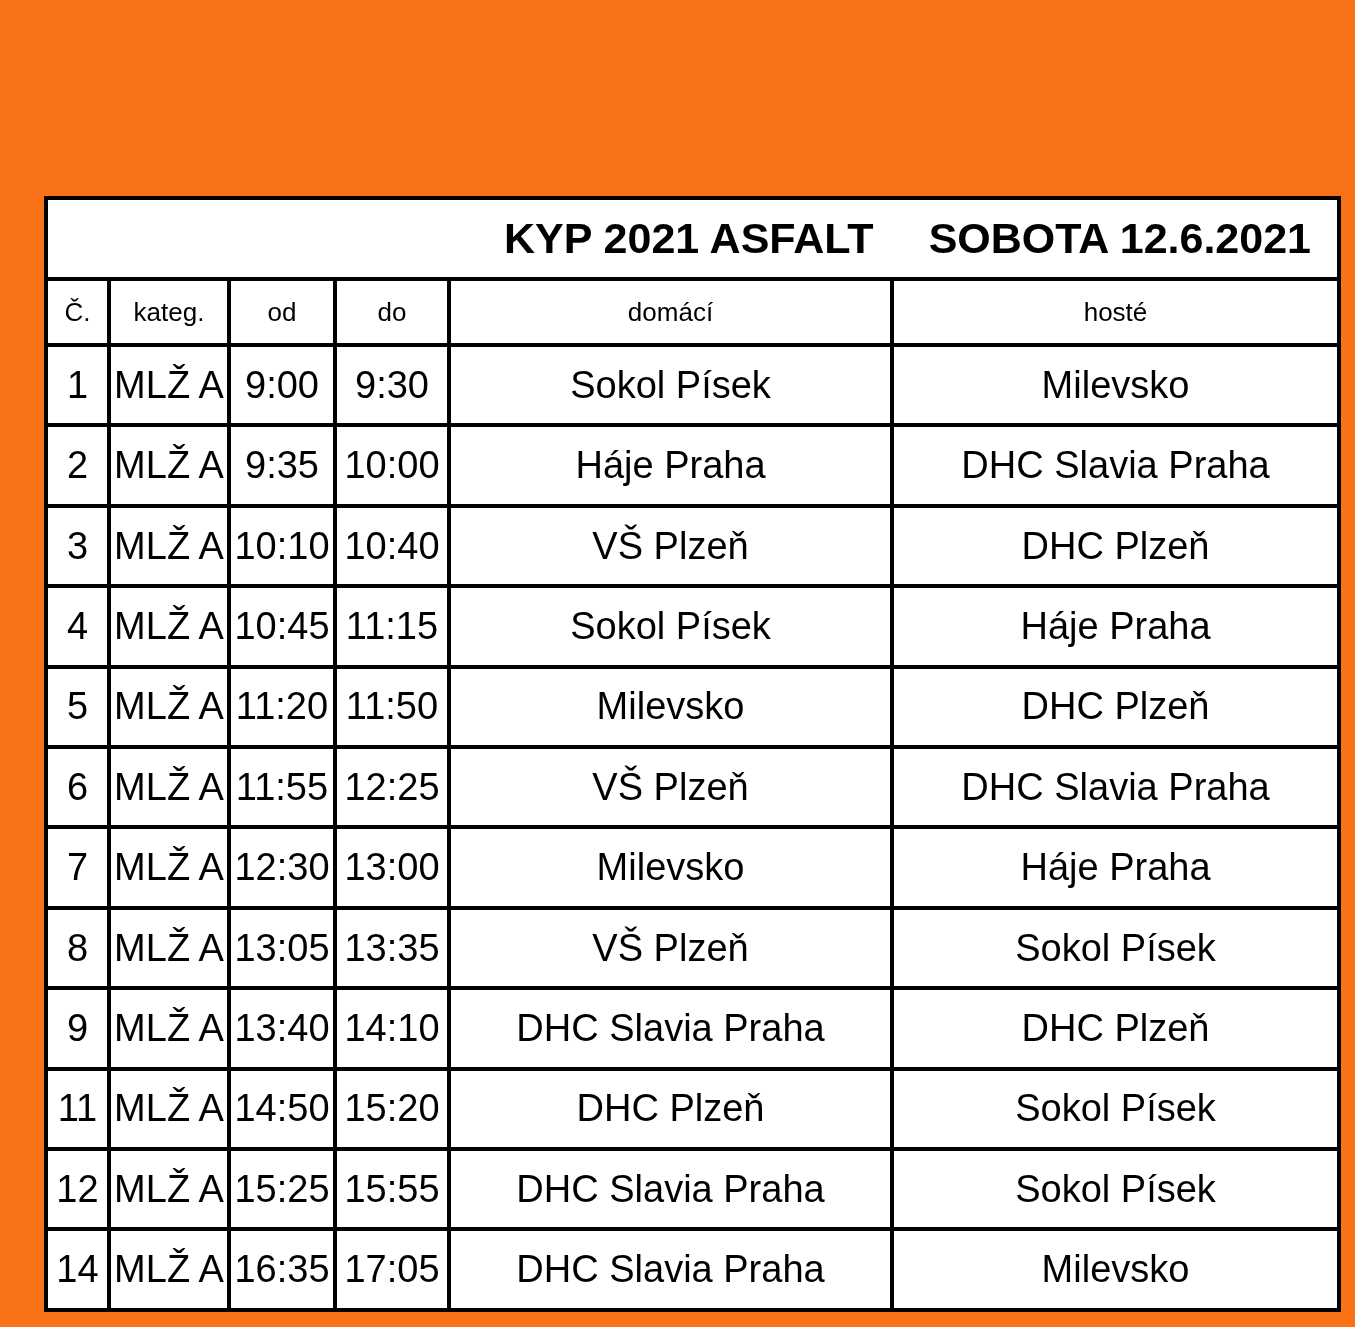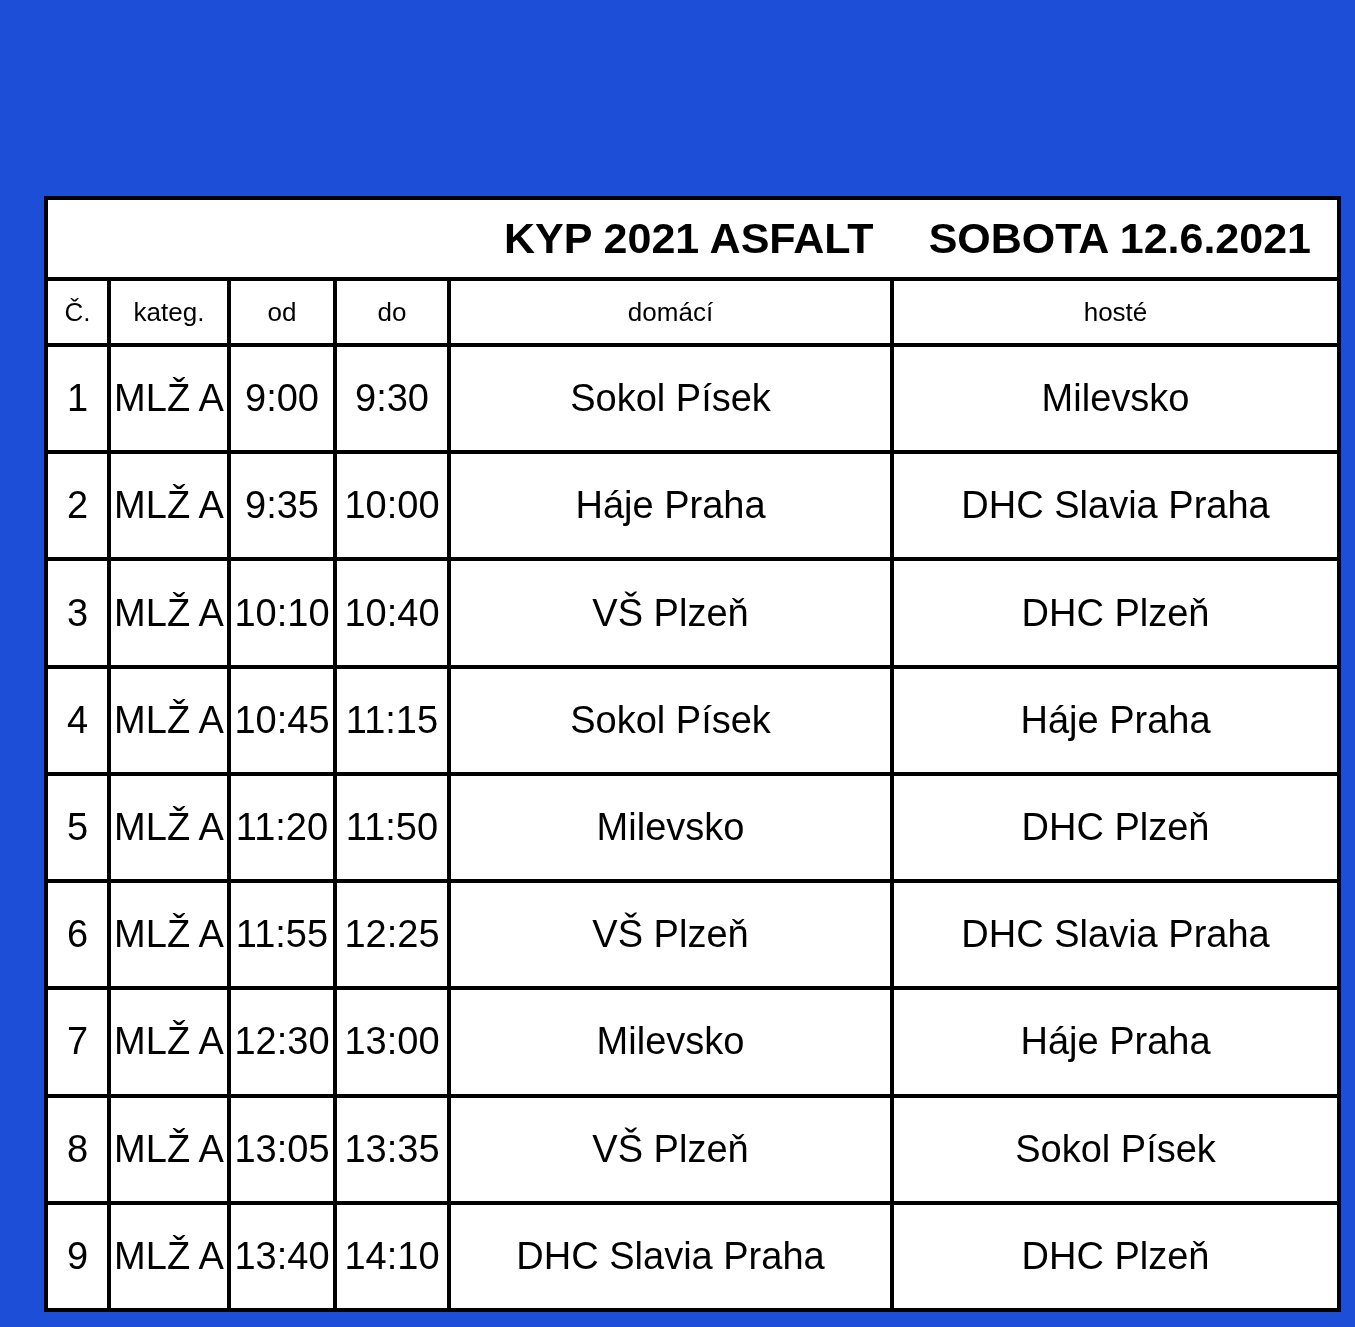--- a/index.html
+++ b/index.html
@@ -4,21 +4,21 @@
 <style>
   * { margin: 0; padding: 0; box-sizing: border-box; }
   html, body {
     background: #ffffff;
     font-family: "Liberation Sans", sans-serif;
   }
   .sheet {
     position: relative;
     width: 1355px;
     height: 1327px;
-    background: #1d4ed8;
+    background: #f97316;
     overflow: hidden;
   }
   table.schedule {
     position: absolute;
     left: 44px;
     top: 196px;
     width: 1293px;
     height: 1116px;
     border-collapse: collapse;
     table-layout: fixed;
@@ -153,15 +153,39 @@
           <td>Sokol Písek</td>
         </tr>
         <tr class="data-row">
           <td>9</td>
           <td>MLŽ A</td>
           <td>13:40</td>
           <td>14:10</td>
           <td>DHC Slavia Praha</td>
           <td>DHC Plzeň</td>
         </tr>
+        <tr class="data-row">
+          <td>11</td>
+          <td>MLŽ A</td>
+          <td>14:50</td>
+          <td>15:20</td>
+          <td>DHC Plzeň</td>
+          <td>Sokol Písek</td>
+        </tr>
+        <tr class="data-row">
+          <td>12</td>
+          <td>MLŽ A</td>
+          <td>15:25</td>
+          <td>15:55</td>
+          <td>DHC Slavia Praha</td>
+          <td>Sokol Písek</td>
+        </tr>
+        <tr class="data-row">
+          <td>14</td>
+          <td>MLŽ A</td>
+          <td>16:35</td>
+          <td>17:05</td>
+          <td>DHC Slavia Praha</td>
+          <td>Milevsko</td>
+        </tr>
       </tbody>
   </table>
 </div>
 
 </body></html>

